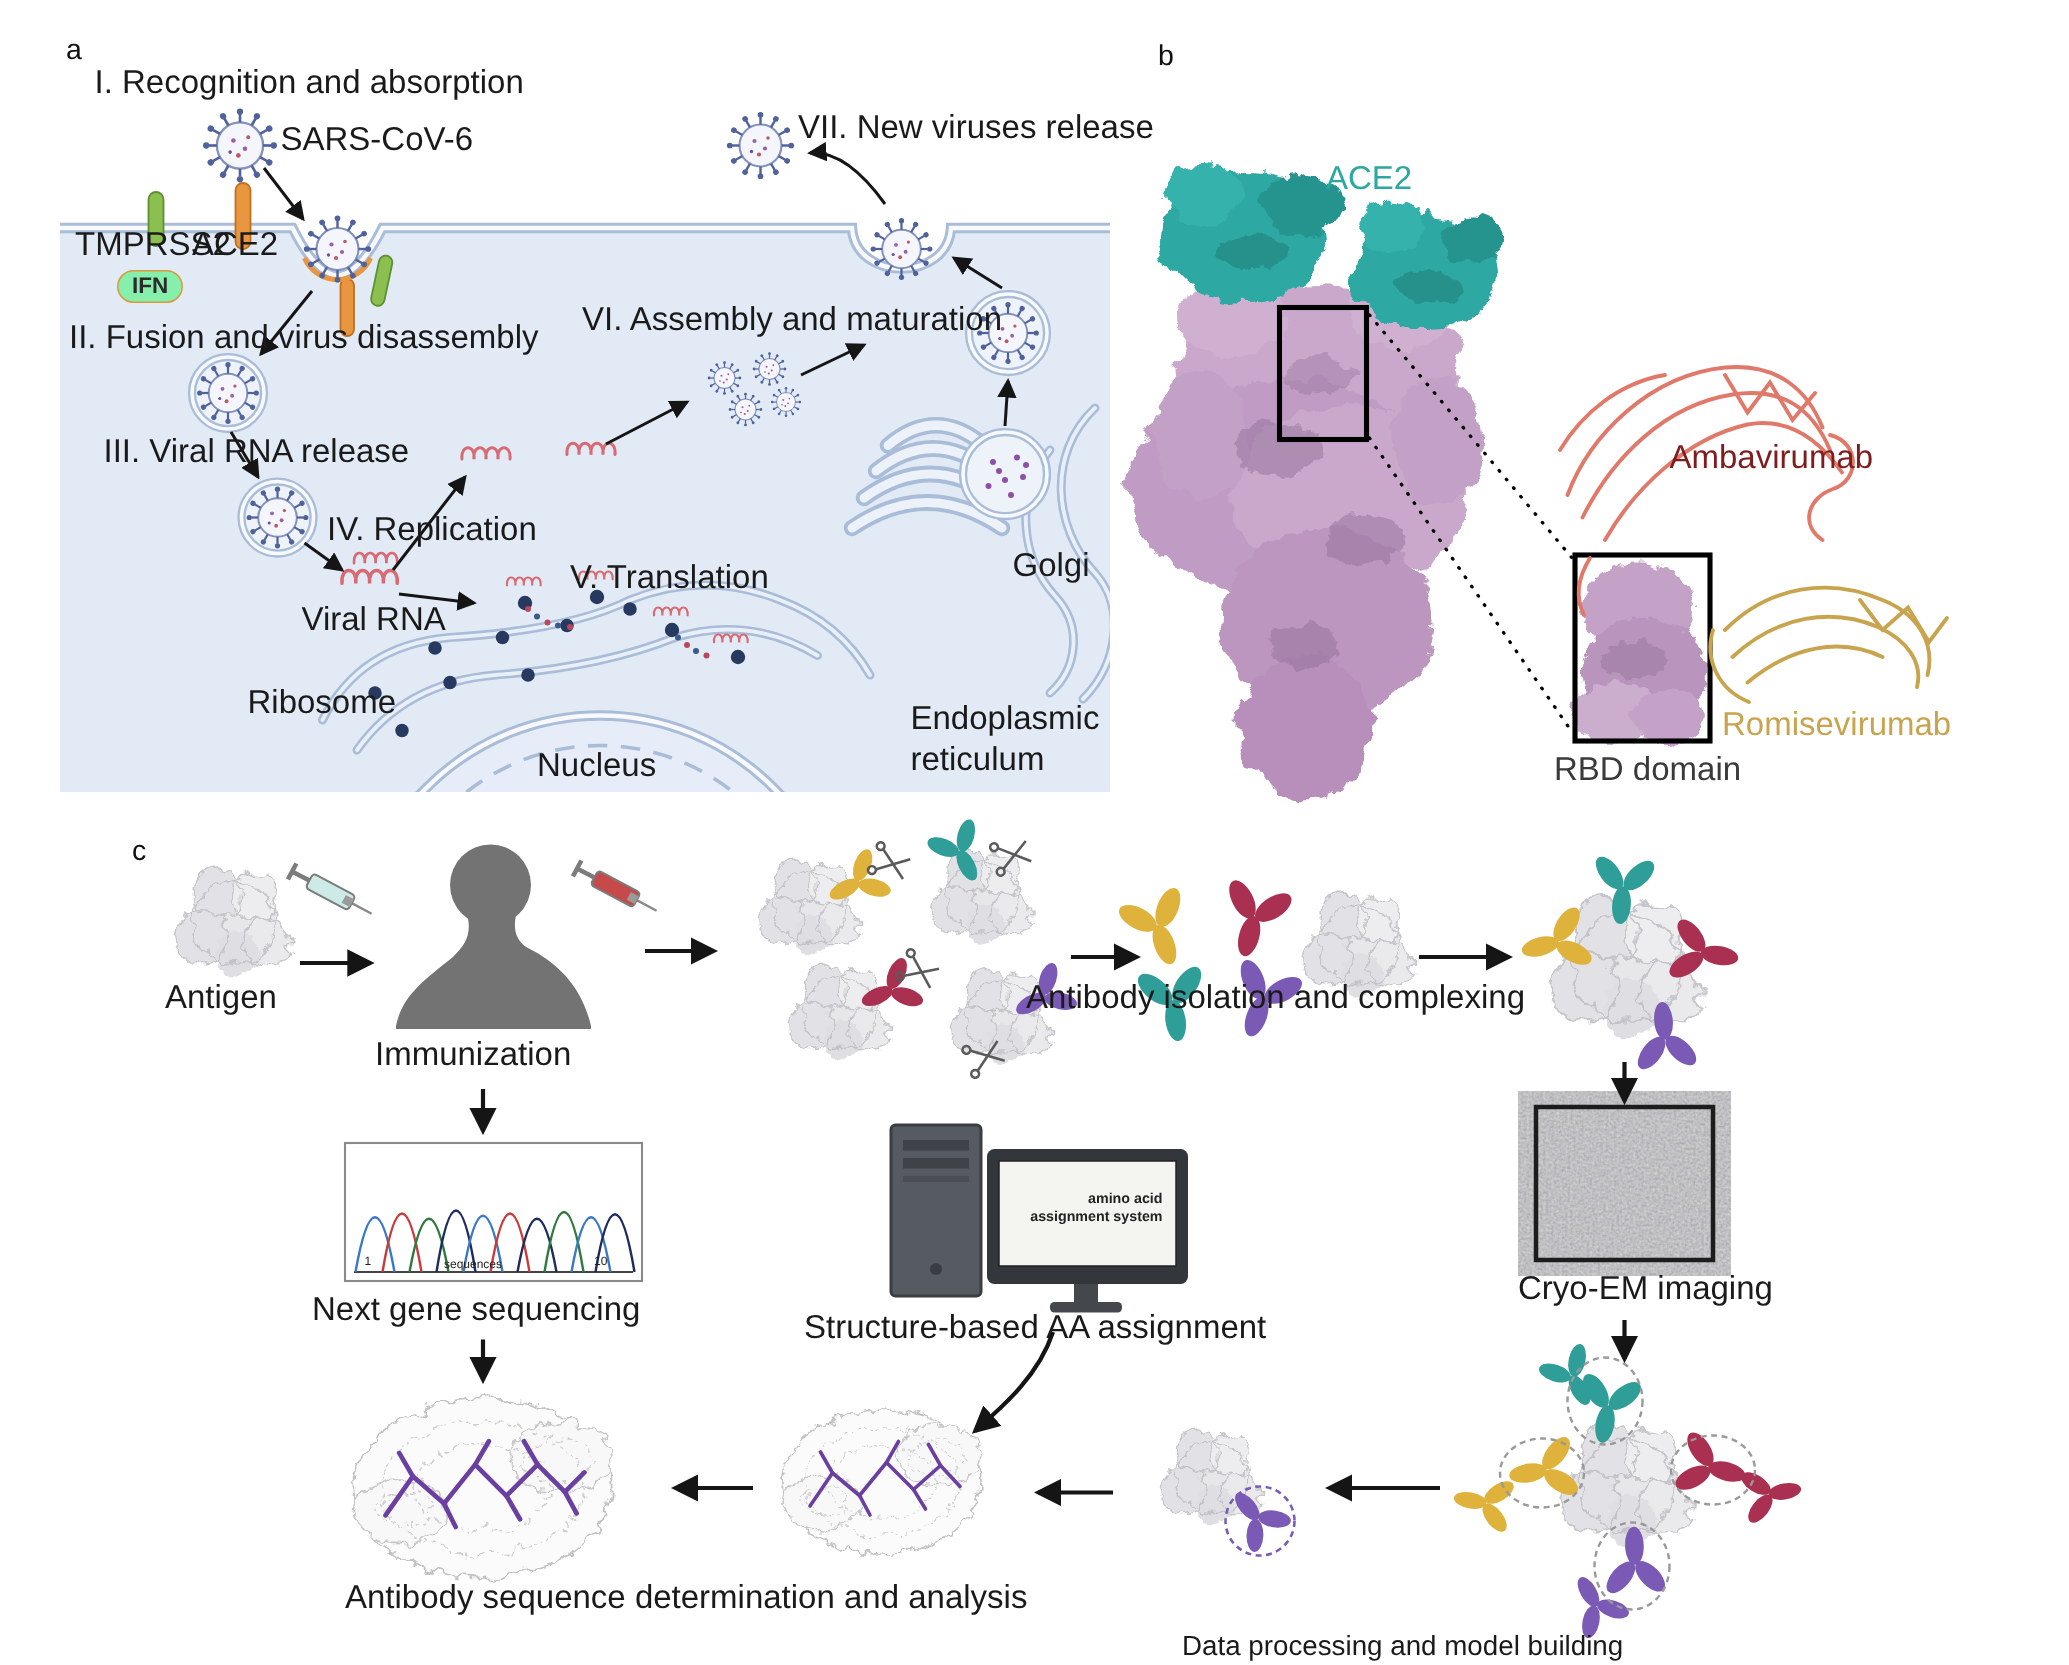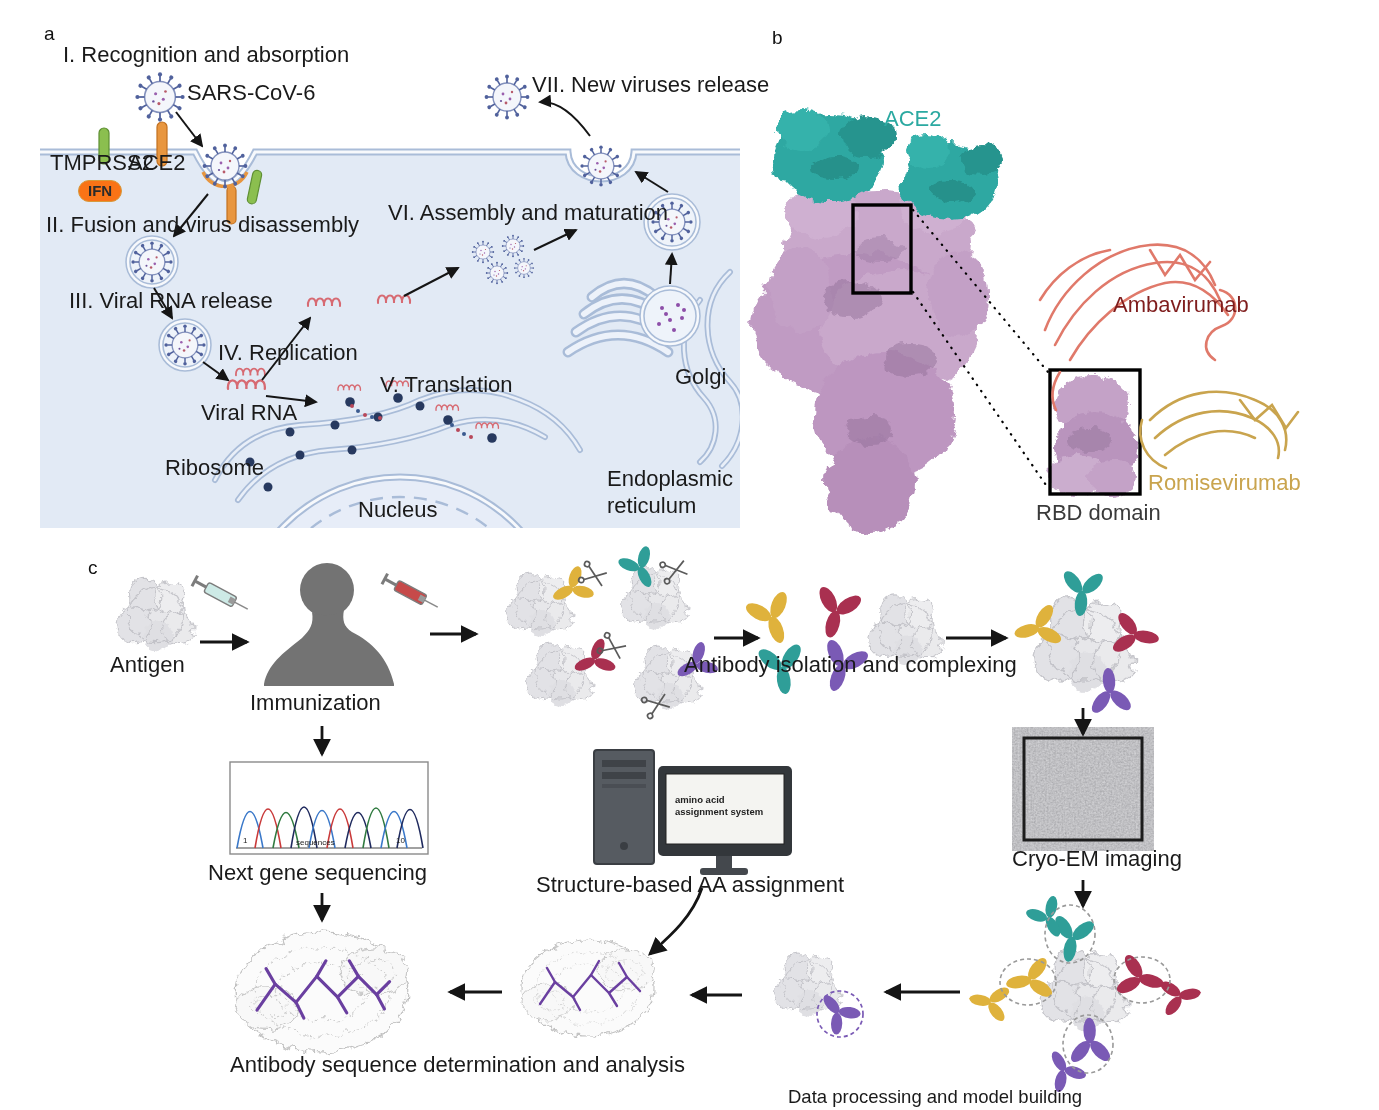--- a/index.html
+++ b/index.html
@@ -8,23 +8,23 @@
   svg.art{position:absolute;left:0;top:0}
   .lbl{position:absolute;font-size:22px;color:#1a1a1a;line-height:1.22;white-space:nowrap}
   .panelLetter{font-size:19px;color:#111}
   .teal{color:#2ba9a1}
   .salmon{color:#7f1d1d}
   .tan{color:#c9a44e}
   .dim{color:#3a3a3a}
   .wrap{white-space:normal}
   .tiny{font-size:8px;color:#222}
   .big{font-size:18.5px}
-  .ifn{position:absolute;background:#f97316;border:1.6px solid #d79a3d;border-radius:11px;
+  .ifn{position:absolute;background:#86efac;border:1.6px solid #d79a3d;border-radius:11px;
        padding:0 9px;font-size:15px;font-weight:bold;color:#2b2b2b;line-height:20px}
-  .mon{position:absolute;width:100px;text-align:left;font-size:9.5px;font-weight:bold;
+  .mon{position:absolute;width:100px;text-align:right;font-size:9.5px;font-weight:bold;
        color:#222;line-height:1.25;white-space:normal}
   
   .memO{fill:none;stroke:#a9bcd8;stroke-width:7}
   .memI{fill:none;stroke:#f7f9fc;stroke-width:3}
   .orgO{fill:none;stroke:#a9bcd8;stroke-width:6;stroke-linecap:round}
   .orgI{fill:none;stroke:#e9eff8;stroke-width:2.6;stroke-linecap:round}
   .golO{fill:none;stroke:#a9bcd8;stroke-width:11;stroke-linecap:round}
   .golI{fill:none;stroke:#edf2fa;stroke-width:6;stroke-linecap:round}
   .vesO{fill:#eef3fa;stroke:#a9bcd8;stroke-width:5.5}
   .vesI{fill:none;stroke:#f7f9fc;stroke-width:2.4}

